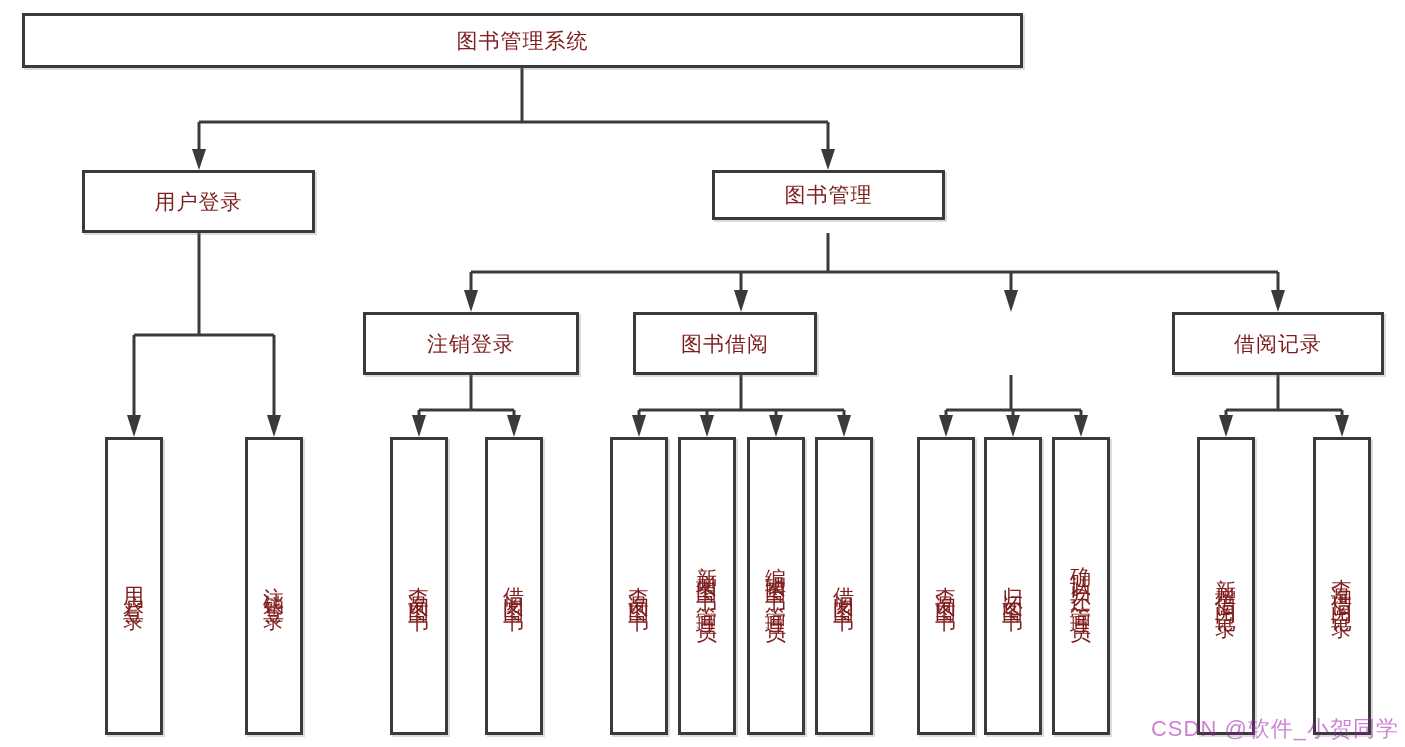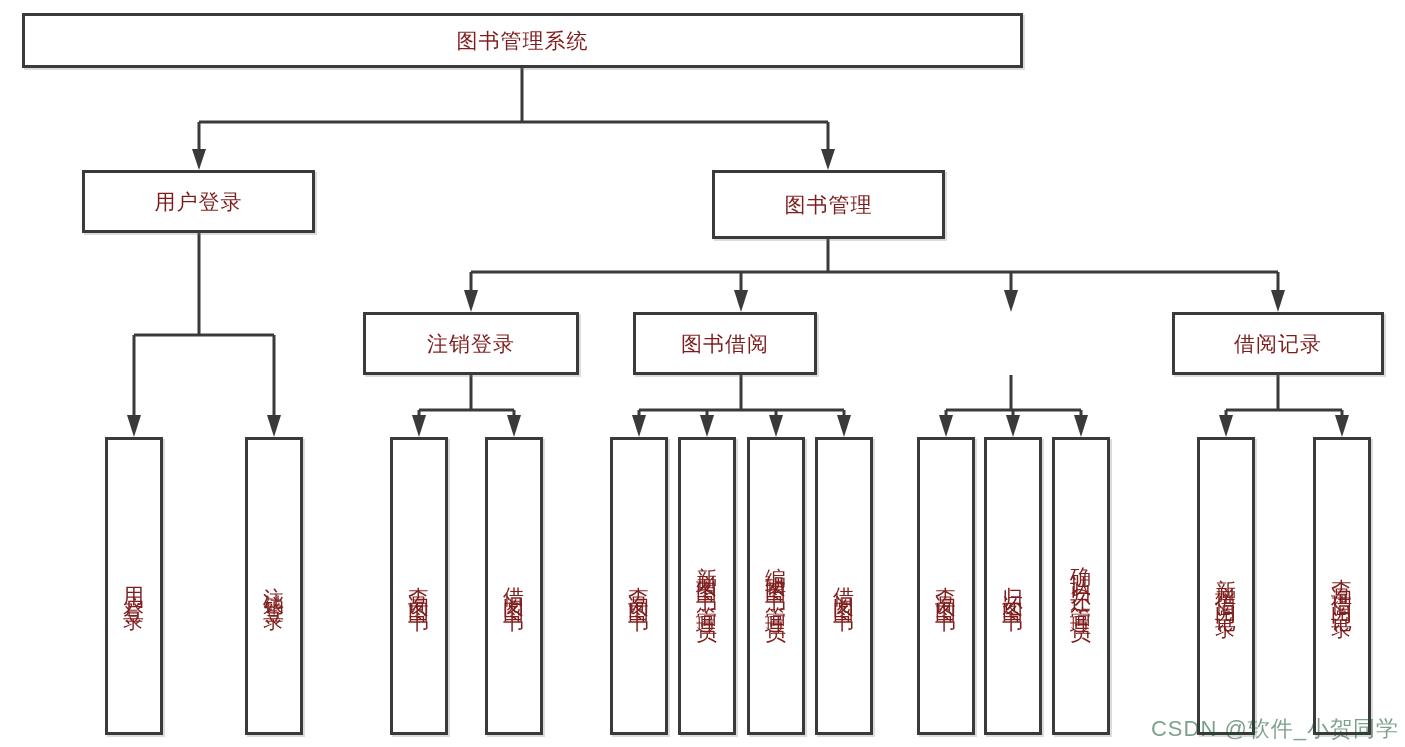--- a/index.html
+++ b/index.html
@@ -28,21 +28,21 @@
     text-orientation:mixed;
     font-size:21px;
     letter-spacing:8px;
     line-height:1.0;
     white-space:nowrap;
   }
   .watermark {
     position:absolute;
     right:6px; top:714px;
     font-size:22px;
-    color:#14532d;
+    color:#a21caf;
     opacity:0.55;
     letter-spacing:1px;
     white-space:nowrap;
     pointer-events:none;
   }
 </style>
 </head>
 <body>
 
 <div class="canvas">
@@ -87,21 +87,21 @@
     </g>
   </svg>
 
   <div class="box hbox root" style="left:22px;top:13px;width:1001px;height:55px">
     <span class="label">图书管理系统</span>
   </div>
 
   <div class="box hbox" style="left:82px;top:170px;width:233px;height:63px">
     <span class="label">用户登录</span>
   </div>
-  <div class="box hbox" style="left:712px;top:170px;width:233px;height:69px">
+  <div class="box hbox" style="left:712px;top:170px;width:233px;height:50px">
     <span class="label">图书管理</span>
   </div>
 
   <div class="box hbox" style="left:363px;top:312px;width:216px;height:63px">
     <span class="label">注销登录</span>
   </div>
   <div class="box hbox" style="left:633px;top:312px;width:184px;height:63px">
     <span class="label">图书借阅</span>
   </div>
   <div class="box hbox" style="left:1172px;top:312px;width:212px;height:63px">

